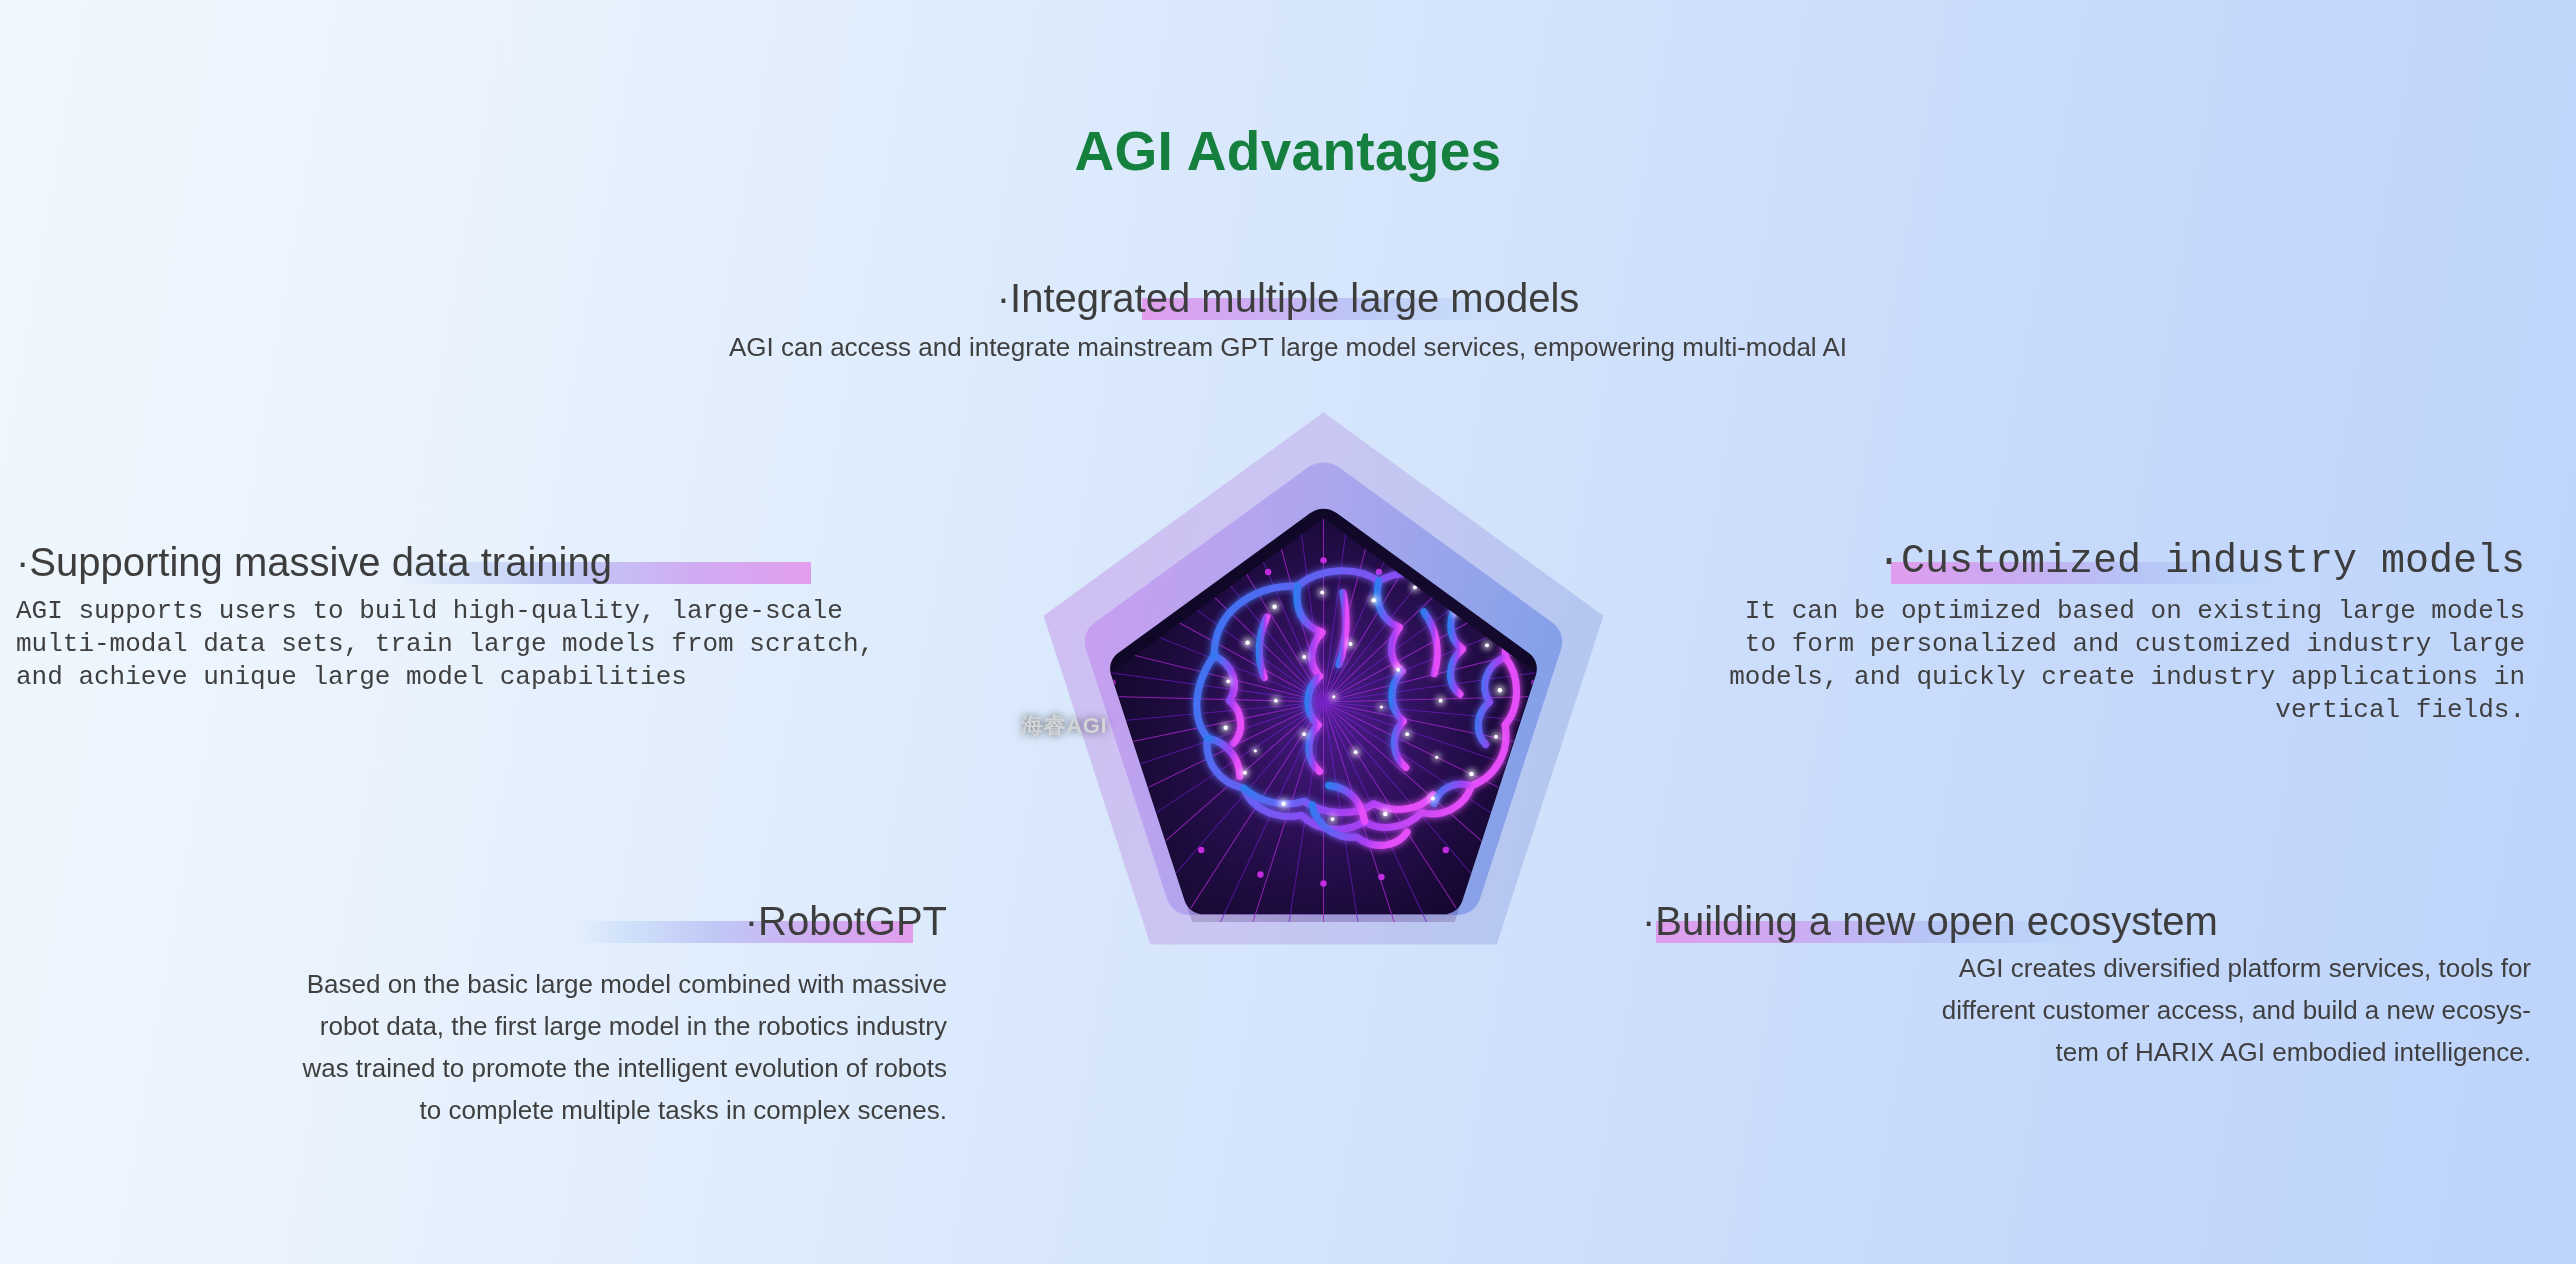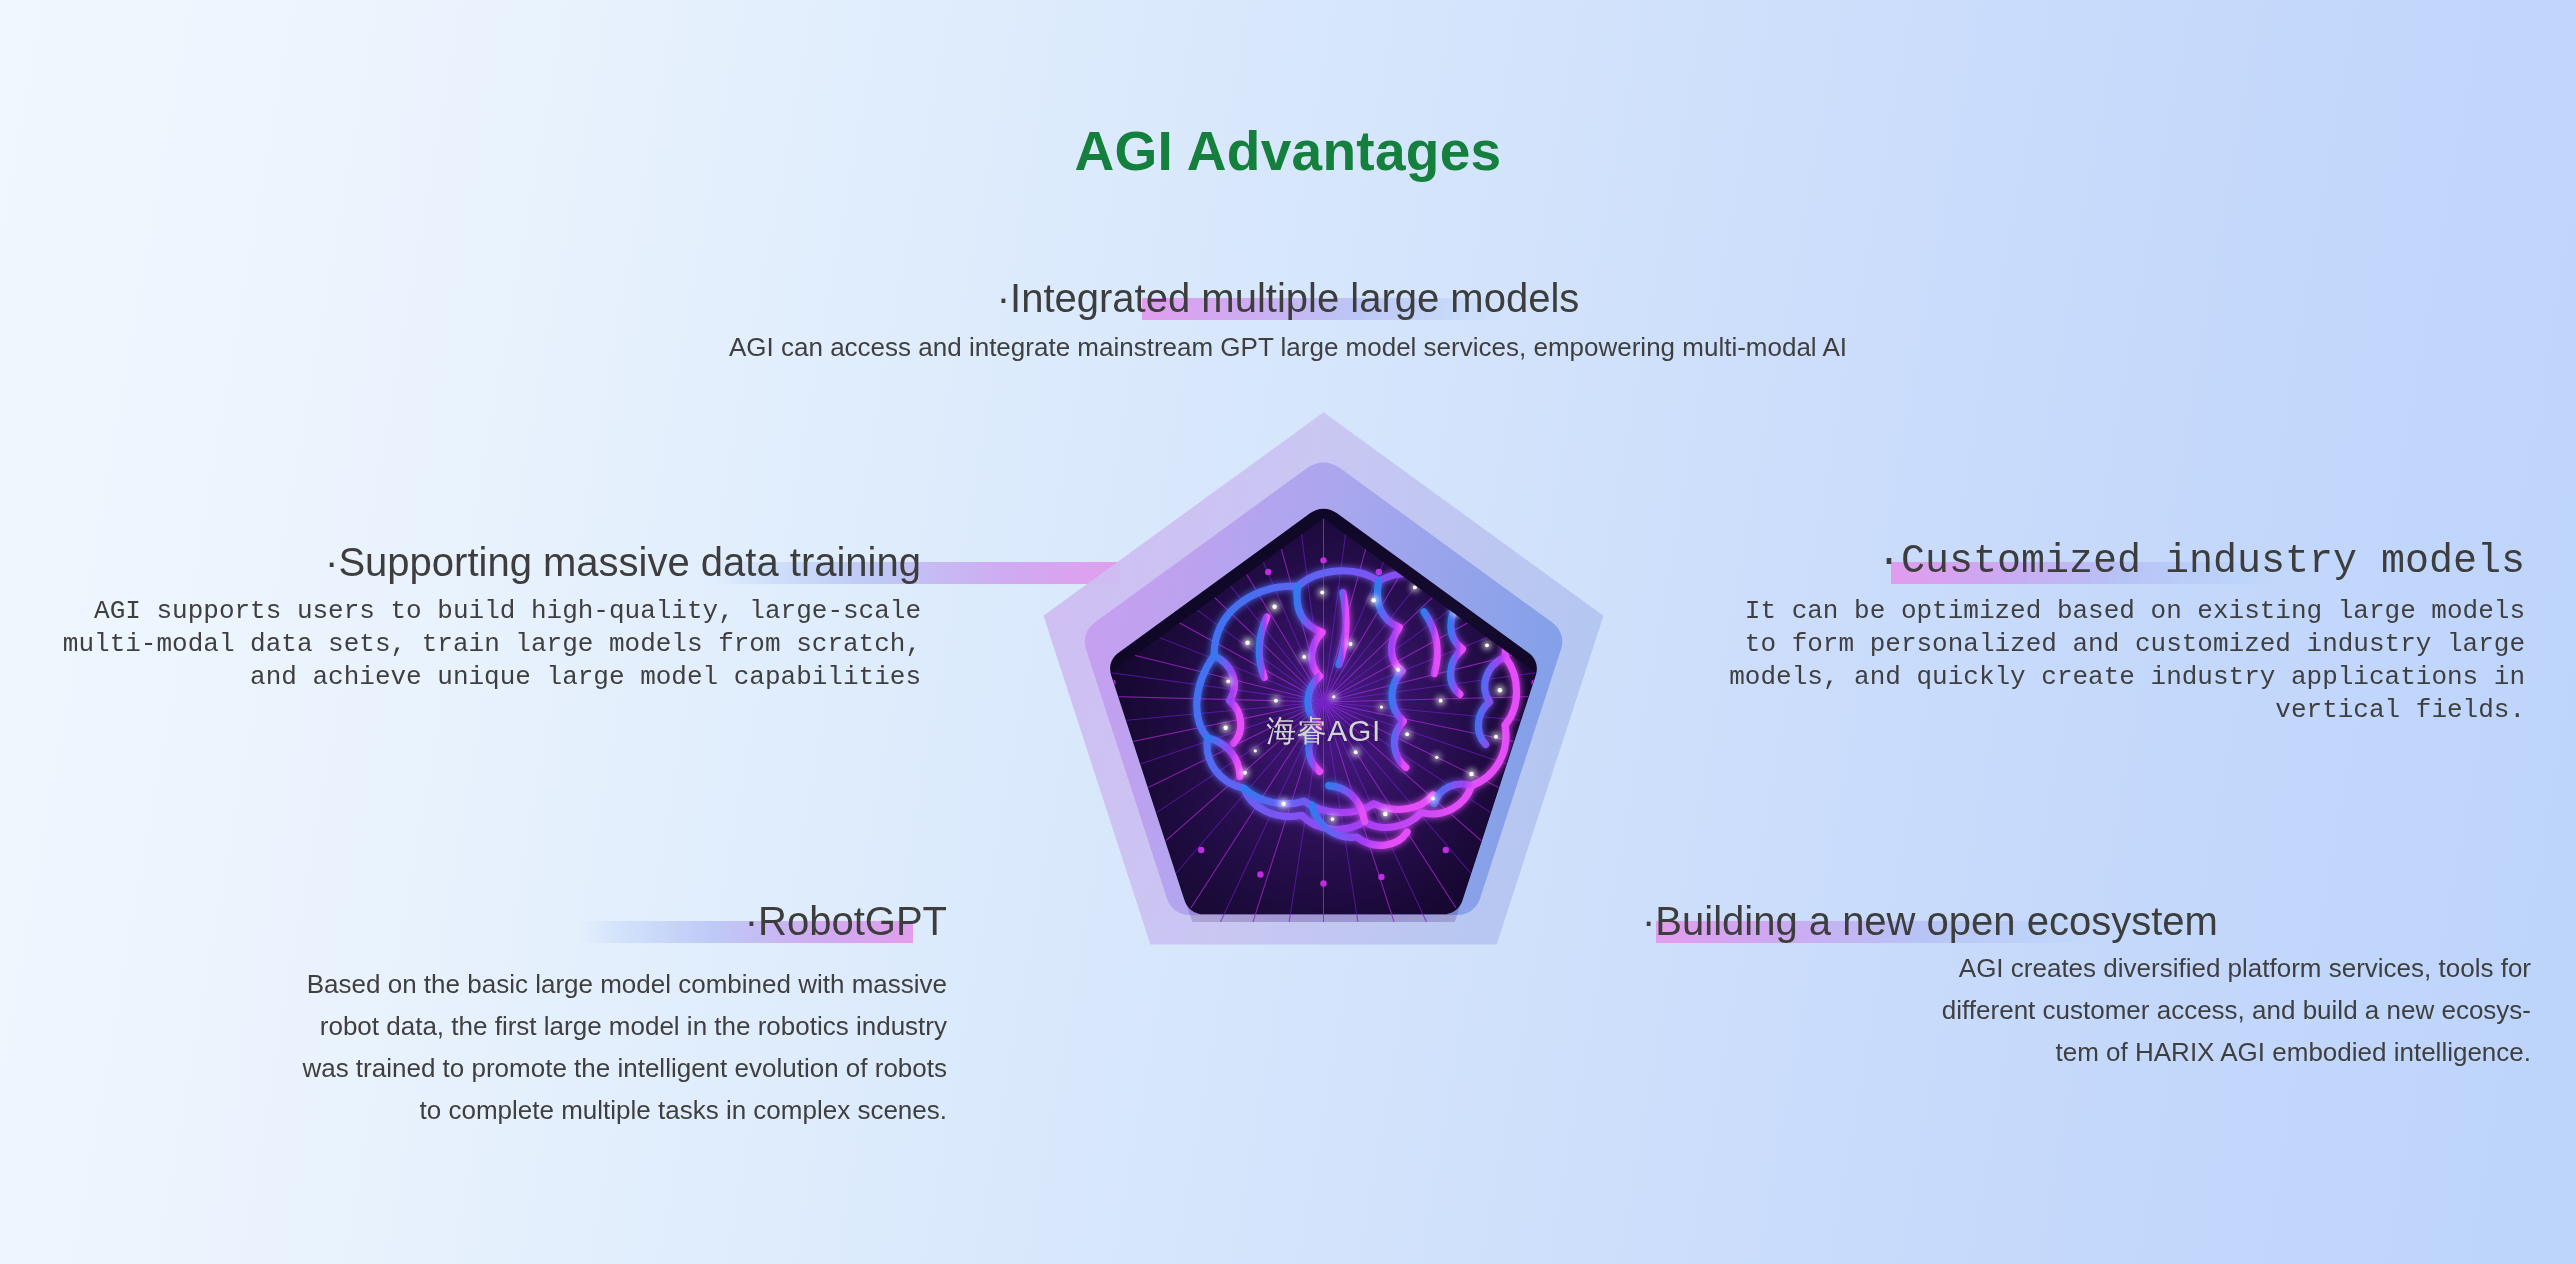--- a/index.html
+++ b/index.html
@@ -28,38 +28,38 @@
   }
   .hl.ltr{background:linear-gradient(90deg,rgba(226,151,236,.92) 0%,rgba(205,160,240,.85) 28%,rgba(176,186,243,.70) 60%,rgba(173,200,246,.30) 88%,rgba(173,200,246,0) 100%);}
   .hl.rtl{background:linear-gradient(270deg,rgba(226,151,236,.92) 0%,rgba(205,160,240,.85) 28%,rgba(176,186,243,.70) 60%,rgba(173,200,246,.30) 88%,rgba(173,200,246,0) 100%);}
   .body-txt{font-size:26px;color:#3f3f3f;line-height:1.28;}
   .body-txt.loose{line-height:1.62;}
 
   
   #blk-top{left:0;top:277px;width:2576px;text-align:center;}
   #blk-top .body-txt{margin-top:9px;}
 
-  #blk-left-mid{left:0;top:541px;width:921px;text-align:right;}
+  #blk-left-mid{left:16px;top:541px;width:921px;}
   #blk-left-mid .body-txt{margin-top:9px;font-family:Liberation Mono, monospace;}
 
   #blk-right-mid{left:1668px;top:541px;width:857px;text-align:right;font-family:Liberation Mono, monospace;}
   #blk-right-mid .body-txt{margin-top:9px;}
 
   #blk-left-bot{left:0;top:900px;width:947px;text-align:right;}
   #blk-left-bot .body-txt{margin-top:18px;}
 
   #blk-right-bot{left:1642px;top:900px;width:889px;text-align:left;}
   #blk-right-bot .body-txt{margin-top:2px;text-align:right;}
 
   
   #emblem{position:absolute;left:1021px;top:399px;width:605px;height:696px;}
   #emblem svg{display:block;width:605px;height:696px;}
   .center-logo{
-    position:absolute;left:0;top:312px;width:605px;text-align:center;
-    font-size:30px;font-weight:400;color:#d2d4d6;letter-spacing:0.6px;
+    position:absolute;left:0;top:312px;width:605px;text-align:left;
+    font-size:22px;font-weight:700;color:#d2d4d6;letter-spacing:0.6px;
     text-shadow:0 0 9px rgba(0,0,0,.55);
   }
 </style>
 </head>
 <body>
 
 <div class="page-title">AGI Advantages</div>
 
 <div class="blk" id="blk-top">
   <div class="hd">

